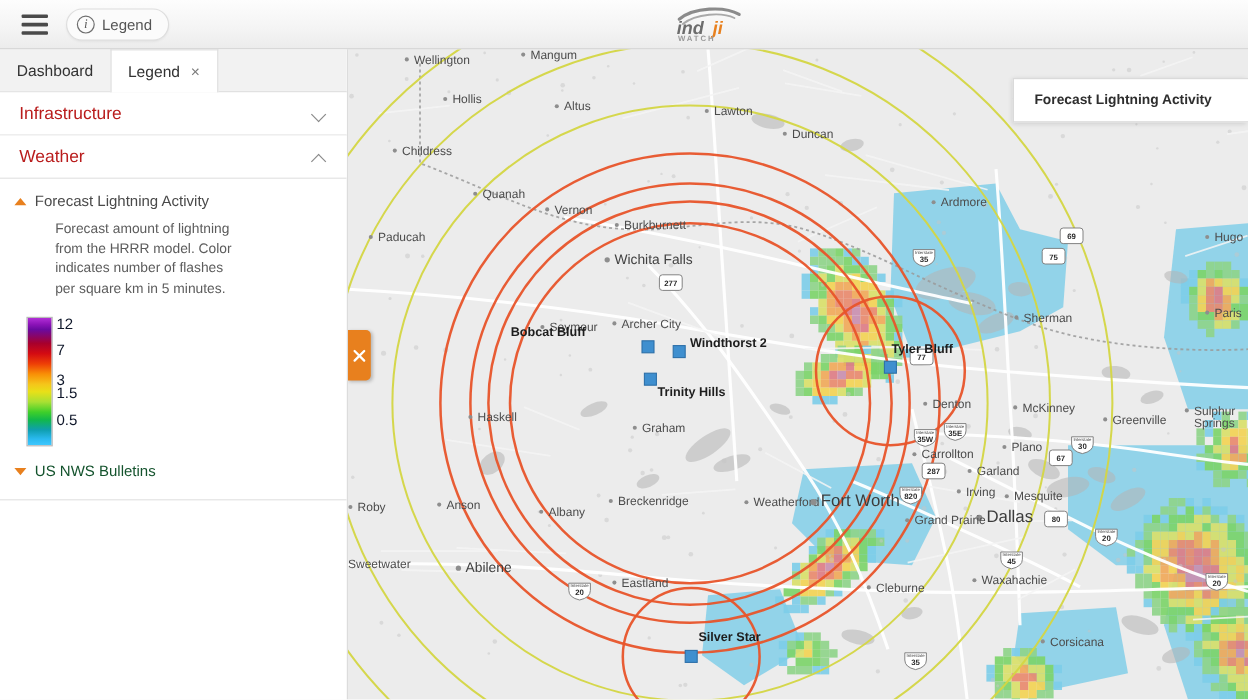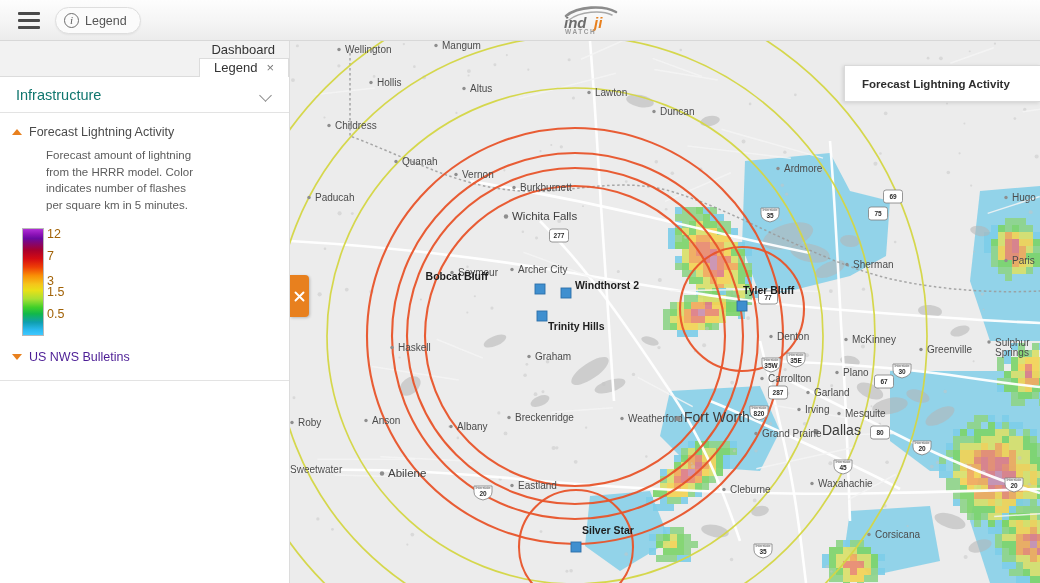--- a/index.html
+++ b/index.html
@@ -46,39 +46,39 @@
   .logo svg { display: block; }
 
   
   .sidebar {
     position: absolute; left: 0; top: 41px; width: 290px; height: 542px;
     background: #ffffff; border-right: 1px solid #dcdcdc; z-index: 30;
     overflow: hidden;
   }
   .tabs {
     display: flex; align-items: flex-end; height: 36px;
-    background: #f2f2f2; border-bottom: 1px solid #dcdcdc; flex-direction: column;
+    background: #f2f2f2; border-bottom: 1px solid #dcdcdc;
   }
   .tab {
     height: 36px; padding: 0 14px; display: flex; align-items: center;
     font-size: 13px; color: #333; cursor: pointer;
   }
   .tab.inactive { background: #f2f2f2; }
   .tab.active {
     background: #ffffff; border-left: 1px solid #dcdcdc; border-right: 1px solid #dcdcdc;
     border-top: 1px solid #dcdcdc; margin-bottom: -1px; padding-bottom: 1px;
   }
   .tab-close { margin-left: 9px; font-size: 13px; color: #7a7a7a; }
 
   .accordion-row {
     height: 36px; padding: 0 16px; display: flex; align-items: center;
     justify-content: space-between; border-bottom: 1px solid #e3e3e3;
     cursor: pointer; background: #fff;
   }
-  .accordion-title { font-size: 14.5px; color: #0f766e; }
+  .accordion-title { font-size: 14.5px; color: #b91c1c; }
   .chev { width: 13px; height: 8px; position: relative; }
   .chev::before {
     content: ""; position: absolute; left: 1px; top: 0;
     width: 8px; height: 8px; border-right: 1.6px solid #8a8a8a; border-bottom: 1.6px solid #8a8a8a;
     transform: rotate(45deg);
   }
   .chev.up::before { transform: rotate(-135deg); top: 3px; }
 
   .layer-row {
     padding: 12px 16px 0 12px; display: flex; align-items: center; gap: 7px; cursor: pointer;
@@ -100,25 +100,25 @@
     width: 22px; height: 108px; border: 1px solid #b9b9b9;
     background: linear-gradient(to bottom,
       #b12fd6 0%, #8c13b8 5%, #6a0aa0 9%,
       #a8002c 20%, #d40b12 28%, #ee3f06 36%,
       #f98f06 44%, #f5c51a 52%, #e8e018 58%,
       #a8e033 66%, #3fcf2a 74%, #12b84a 80%,
       #0f9fb0 88%, #2ab9ef 95%, #3fc8ff 100%);
   }
   .scale-labels { position: relative; margin-left: 3px; width: 44px; height: 108px; }
   .scale-labels span {
-    position: absolute; left: 0; font-size: 12.5px; color: #a16207; line-height: 1;
+    position: absolute; left: 0; font-size: 12.5px; color: #0f172a; line-height: 1;
   }
 
   .nws-row { padding: 14px 16px 0 12px; display: flex; align-items: center; gap: 7px; cursor: pointer; }
-  .nws-label { font-size: 12.5px; color: #4c1d95; }
+  .nws-label { font-size: 12.5px; color: #14532d; }
   .sidebar-divider { margin-top: 16px; border-top: 1px solid #e3e3e3; }
 
   
   .map {
     position: absolute; left: 290px; top: 41px; width: 750px; height: 542px;
     background: #ebebeb; overflow: hidden;
   }
   .map svg { display: block; }
 
   
@@ -184,20 +184,24 @@
         <span>Legend</span>
         <span class="tab-close">×</span>
       </div>
     </div>
 
     <div class="accordion-row">
       <span class="accordion-title">Infrastructure</span>
       <span class="chev"></span>
     </div>
 
+    <div class="accordion-row">
+      <span class="accordion-title">Weather</span>
+      <span class="chev up"></span>
+    </div>
 
     <div class="layer-row">
       <span class="tri up"></span>
       <span class="layer-label">Forecast Lightning Activity</span>
     </div>
 
     <div class="layer-desc">Forecast amount of lightning from the HRRR model. Color indicates number of flashes per square km in 5 minutes.</div>
 
     <div class="scale-wrap">
       <div class="scale-bar"></div>

